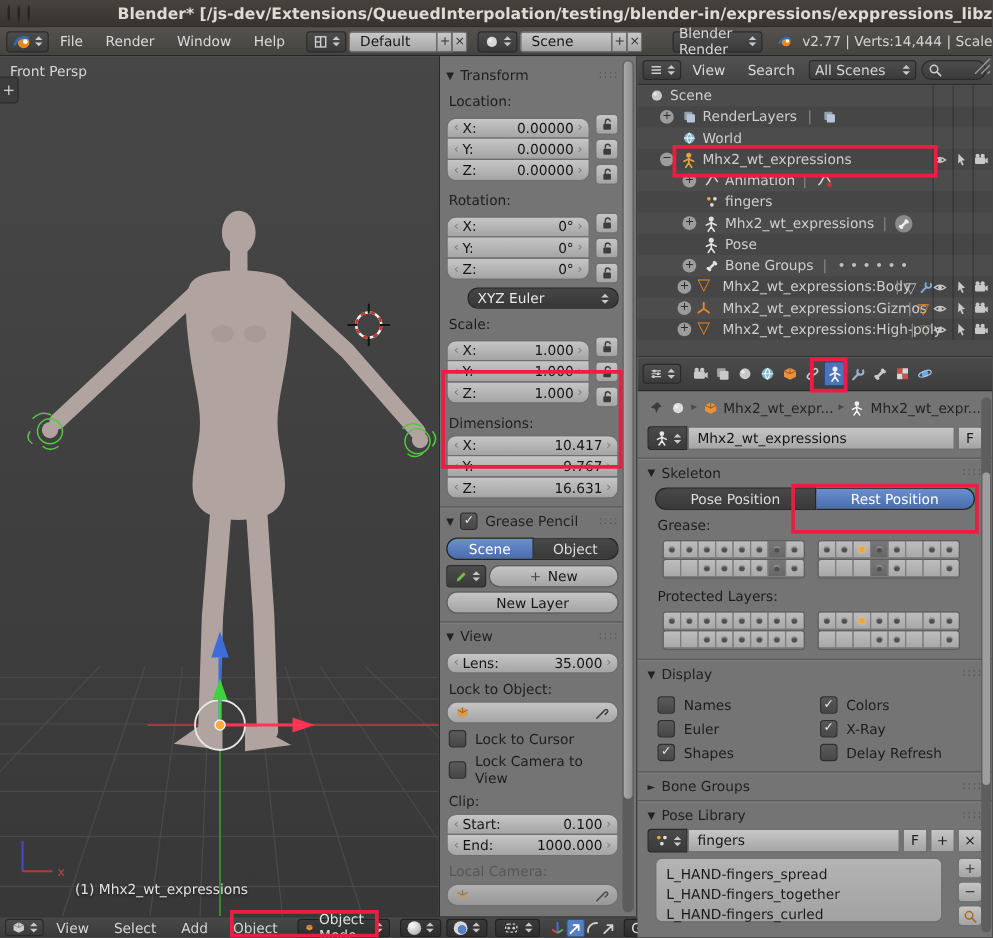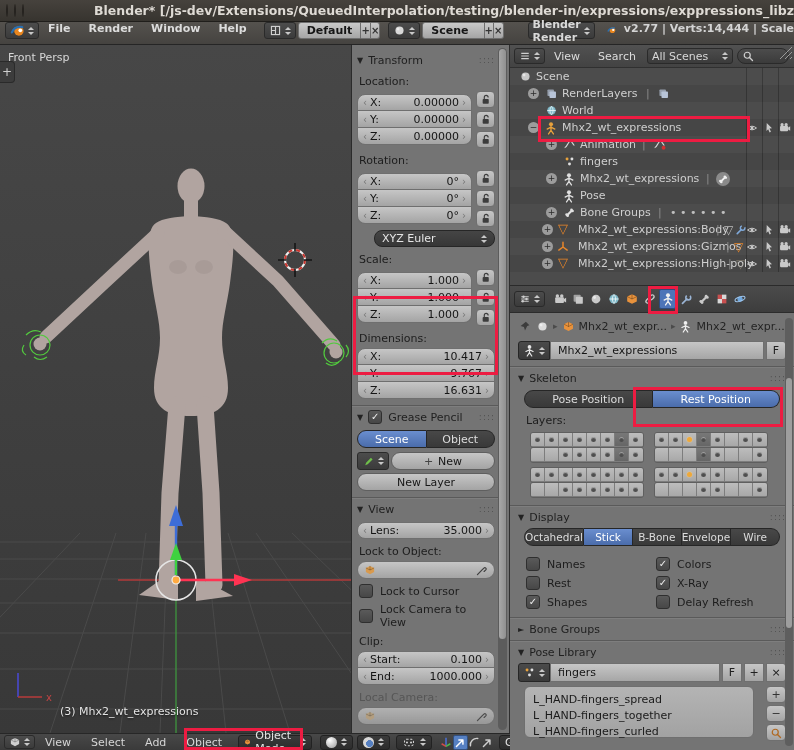--- a/index.html
+++ b/index.html
@@ -8,21 +8,21 @@
   .app { position:relative; width:794px; height:750px; overflow:hidden; background:#737373; font-size:11px; color:#1c1c1c; }
 
   
   .titlebar { position:absolute; left:0; top:0; width:794px; height:22px; background:linear-gradient(#46423d,#37342f); display:flex; align-items:center; border-bottom:1px solid #201e1b; }
   .wbtn { width:13px; height:13px; border-radius:50%; margin-left:6px; border:1px solid #26231f; }
   .wbtn.close { background:radial-gradient(circle at 35% 30%, #f07a50, #d84a1e); }
   .wbtn.min, .wbtn.max { background:radial-gradient(circle at 35% 30%, #8a867f, #55524c); }
   .title-text { margin-left:70px; font-weight:bold; font-size:12.5px; color:#dedad4; white-space:nowrap; }
 
   
-  .menubar { position:absolute; left:0; top:22px; width:794px; height:23px; background:linear-gradient(#55524e,#454340); border-bottom:1px solid #252525; display:flex; align-items:flex-start; color:#d9d9d9;font-weight:bold; }
+  .menubar { position:absolute; left:0; top:22px; width:794px; height:23px; background:linear-gradient(#55524e,#454340); border-bottom:1px solid #252525; display:flex; align-items:center; color:#d9d9d9; }
   .mitem { padding:0 9px; font-size:11px; color:#dcdcdc; }
   .dbtn { height:17px; display:flex; align-items:center; gap:3px; background:linear-gradient(#4c4c4c,#3b3b3b); border:1px solid #2a2a2a; border-radius:3px; padding:0 4px; }
   .lfld { height:17px; display:flex; align-items:center; background:linear-gradient(#c9c9c9,#a5a5a5); border:1px solid #6e6e6e; color:#161616; padding:0 8px; border-radius:3px 0 0 3px; }
   .sq { width:16px; height:17px; display:flex; align-items:center; justify-content:center; background:linear-gradient(#c9c9c9,#a5a5a5); border:1px solid #6e6e6e; border-left:none; color:#333; font-size:10px; }
   .sq.last { border-radius:0 3px 3px 0; }
   .uds { display:flex; flex-direction:column; gap:2px; }
   .uds i { width:0; height:0; border-left:3px solid transparent; border-right:3px solid transparent; }
   .uds .up { border-bottom:3px solid #c9c9c9; }
   .uds .dn { border-top:3px solid #c9c9c9; }
   .stats { margin-left:8px; color:#d4d4d4; font-size:11px; white-space:nowrap; }
@@ -385,21 +385,21 @@
         <circle cx="176" cy="535" r="4" fill="#ffaa40" stroke="#f0f0f0" stroke-width="1.2"></circle>
       </g>
 
       <g>
         <line x1="18" y1="652" x2="18" y2="628" stroke="#4949cf" stroke-width="1.6"></line>
         <line x1="18" y1="652" x2="42" y2="652" stroke="#b23b3b" stroke-width="1.6"></line>
         <text x="46" y="656" fill="#c04444" font-size="10">x</text>
       </g>
     </svg>
     <span class="vp-label">Front Persp</span>
-    <span class="vp-obj-label">(3) Mhx2_wt_expressions</span>
+    <span class="vp-obj-label">(1) Mhx2_wt_expressions</span>
     <div class="plus-tab">+</div>
   </div>
 
   <div class="vheader">
     <div class="dbtn" style="margin-left:4px;height:14px">
       <svg class="ic" width="12" height="12" viewBox="0 0 16 16" color="#cfcfcf">
           <use href="#sym-cube"></use>
         </svg>
       <span class="uds">
           <i class="up"></i>
@@ -1060,21 +1060,21 @@
         <span class="caret">▼</span>
         <span>Skeleton</span>
         <span class="grip">::::</span>
       </div>
 
       <div class="seg2" style="margin:3px 14px">
         <div class="bdark segl">Pose Position</div>
         <div class="bblue segr">Rest Position</div>
       </div>
 
-      <div class="prow plabel">Layers:</div>
+      <div class="prow plabel">Grease:</div>
       <div class="lgridwrap">
         <div>
           <div class="lgrid">
               <span class="lcell dot"></span>
               <span class="lcell dot"></span>
               <span class="lcell dot"></span>
               <span class="lcell dot"></span>
               <span class="lcell dot"></span>
               <span class="lcell dot"></span>
               <span class="lcell dark dot"></span>
@@ -1108,20 +1108,21 @@
               <span class="lcell"></span>
               <span class="lcell dark dot"></span>
               <span class="lcell dot"></span>
               <span class="lcell"></span>
               <span class="lcell"></span>
               <span class="lcell dot"></span>
             </div>
         </div>
       </div>
 
+      <div class="prow plabel">Protected Layers:</div>
       <div class="lgridwrap">
         <div>
           <div class="lgrid">
               <span class="lcell dot"></span>
               <span class="lcell dot"></span>
               <span class="lcell dot"></span>
               <span class="lcell dot"></span>
               <span class="lcell dot"></span>
               <span class="lcell dot"></span>
               <span class="lcell dot"></span>
@@ -1162,37 +1163,30 @@
         </div>
       </div>
 
       <div class="divline" style="margin:5px 0 1px 0"></div>
       <div class="phead" style="padding:0 8px">
         <span class="caret">▼</span>
         <span>Display</span>
         <span class="grip">::::</span>
       </div>
 
-      <div class="seg5">
-        <div class="bdark">Octahedral</div>
-        <div class="bblue">Stick</div>
-        <div class="bdark">B-Bone</div>
-        <div class="bdark">Envelope</div>
-        <div class="bdark">Wire</div>
-      </div>
 
       <div class="twocol">
         <div class="col">
           <div class="chkrow">
               <span class="chk"></span>
               <span>Names</span>
             </div>
           <div class="chkrow">
               <span class="chk"></span>
-              <span>Rest</span>
+              <span>Euler</span>
             </div>
           <div class="chkrow">
               <span class="chk on"></span>
               <span>Shapes</span>
             </div>
         </div>
         <div class="col">
           <div class="chkrow">
               <span class="chk on"></span>
               <span>Colors</span>

